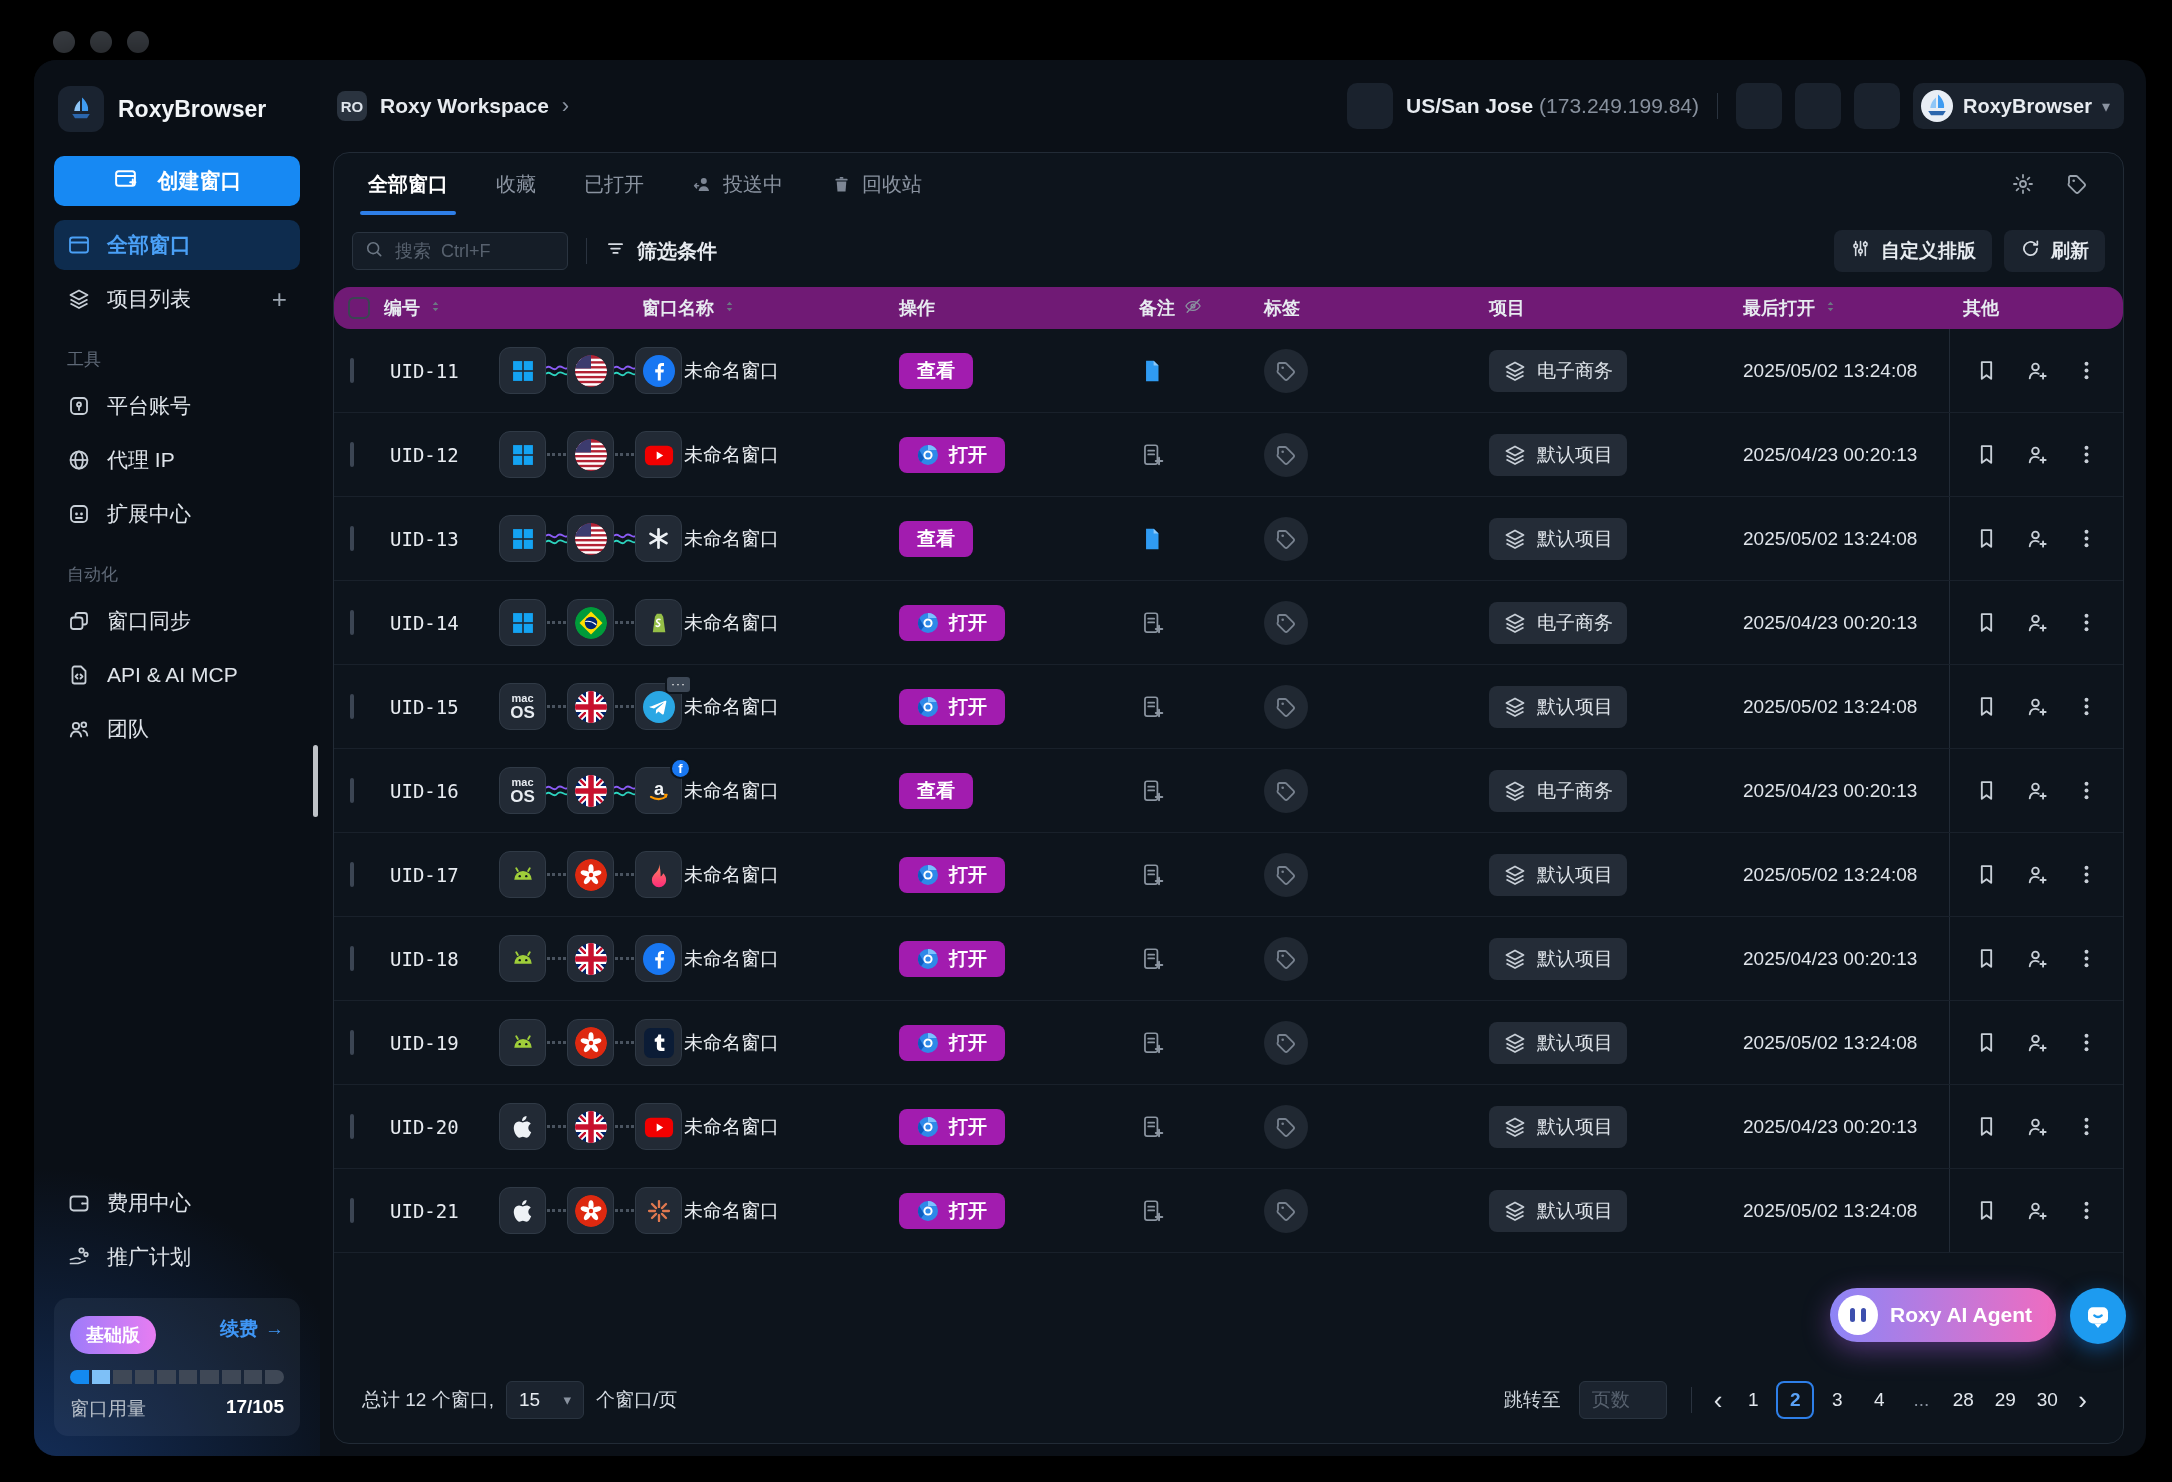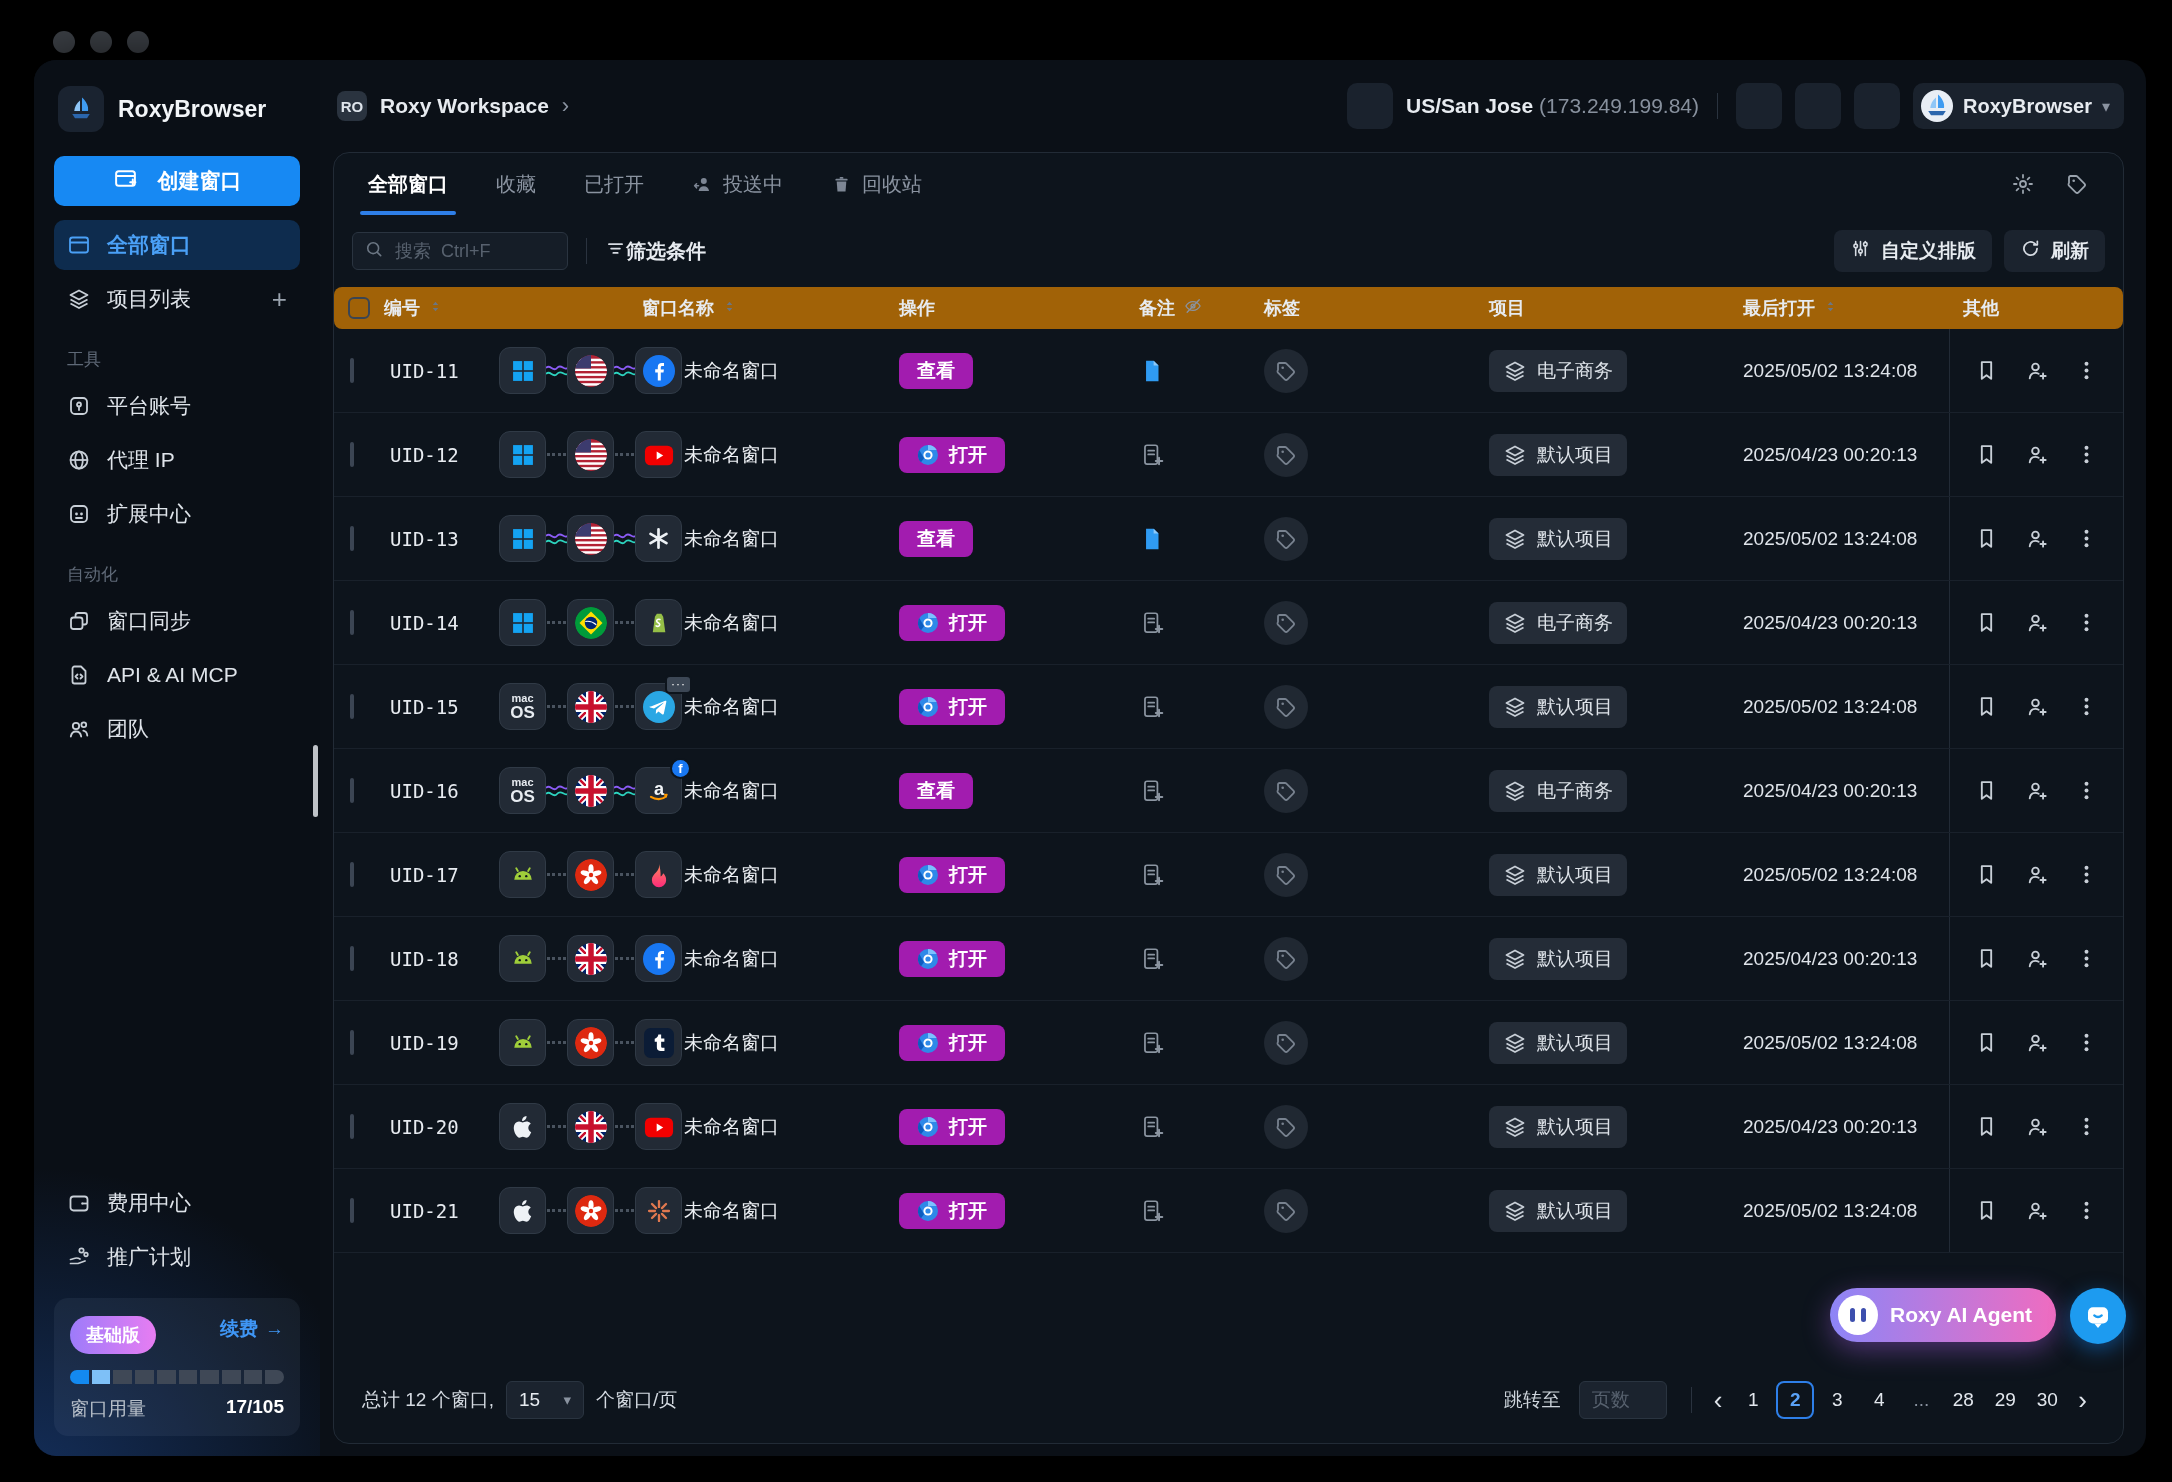--- a/index.html
+++ b/index.html
@@ -64,26 +64,26 @@
   .tab.active{color:#fff;font-weight:bold;}
   .tab.active::after{content:"";position:absolute;left:-8px;right:-8px;bottom:0;height:4px;border-radius:2px;background:#2e7fe8;}
   .tabs-right{margin-left:auto;display:flex;gap:30px;color:#9aa3ad;}
   .tabs-right .ticon{cursor:pointer;display:flex;}
   .toolbar{height:72px;display:flex;align-items:center;padding:0 18px;gap:18px;flex:none;}
   .search{width:216px;height:38px;background:#151d27;border:1px solid #2a3440;border-radius:6px;display:flex;
           align-items:center;gap:9px;padding:0 11px;}
   .search input{flex:1;min-width:0;background:none;border:none;outline:none;color:#cfd6de;font-size:18px;font-family:inherit;}
   .search input::placeholder{color:#57616e;}
   .tb-sep{width:1px;height:26px;background:#2a333f;}
-  .filter{display:flex;align-items:center;font-size:20px;color:#e7ebf0;font-weight:bold;cursor:pointer;}
+  .filter{display:flex;align-items:center;gap:11px;font-size:20px;color:#e7ebf0;font-weight:bold;cursor:pointer;}
   .toolbar-right{margin-left:auto;display:flex;gap:12px;}
   .tool-btn{height:42px;border-radius:8px;background:#1b232e;display:flex;align-items:center;gap:10px;padding:0 16px;
             font-size:19px;font-weight:bold;color:#e7ebf0;cursor:pointer;}
   
-  .thead{display:grid;grid-template-columns:var(--cols);height:42px;background:#a16207;border-radius:8px;
+  .thead{display:grid;grid-template-columns:var(--cols);height:42px;background:#701a75;border-radius:16px;
          align-items:center;font-size:18px;font-weight:bold;color:#e7ebf0;flex:none;}
   .hcell{display:flex;align-items:center;gap:8px;}
   .rows{flex:none;}
   .trow{display:grid;grid-template-columns:var(--cols);height:84px;align-items:center;border-bottom:1px solid #19212b;font-size:19px;}
   .checkbox{width:22px;height:22px;border:2px solid #3b4553;border-radius:6px;margin-left:16px;cursor:pointer;}
   .uid{font-family:"DejaVu Sans Mono","Liberation Mono",monospace;font-size:19px;color:#e7ebf0;padding-left:6px;}
   .iconset{display:flex;align-items:center;}
   .brandbox{width:47px;height:47px;border-radius:11px;background:#222a35;border:1px solid #303a46;display:flex;
             align-items:center;justify-content:center;position:relative;flex:none;}
   .flag{width:32px;height:32px;border-radius:50%;overflow:hidden;display:block;}

